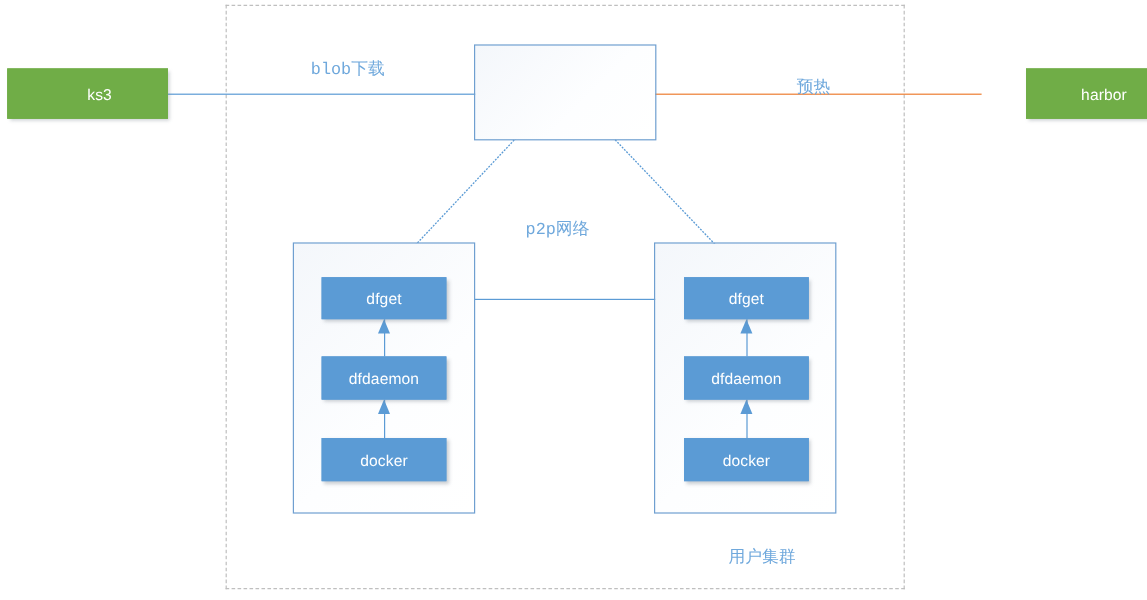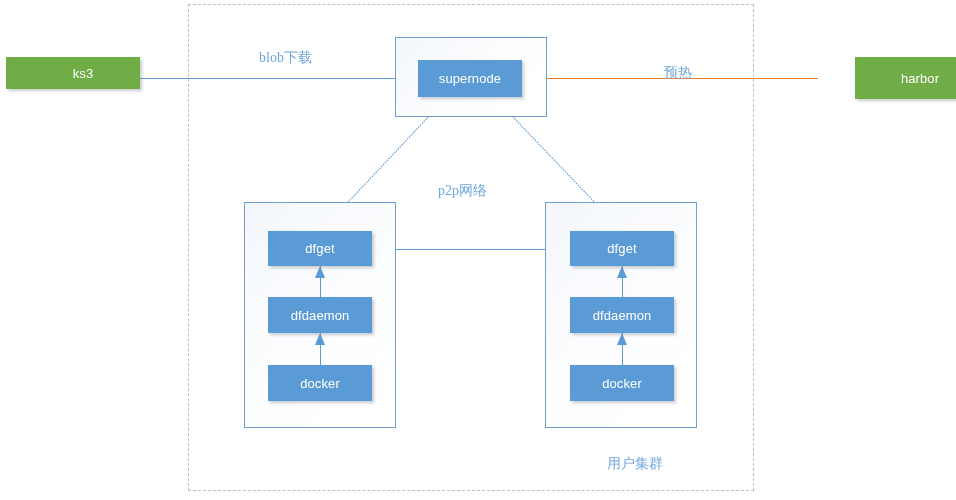--- a/index.html
+++ b/index.html
@@ -83,21 +83,21 @@
 
   
   .label {
     position: absolute;
     color: #6fa8dc;
     font-size: 14px;
     white-space: nowrap;
     user-select: none;
   }
   .label.cn {
-    font-family: Liberation Serif, serif;
+    font-family: Liberation Mono, monospace;
   }
 </style>
 </head>
 <body>
 
 <div id="canvas">
 
   <div class="dashed-region" style="left:188px; top:4px; width:566px; height:487px;"></div>
 
   <svg class="diag" viewBox="0 0 956 500" preserveAspectRatio="none">
@@ -121,31 +121,28 @@
     <polygon points="320,266 315,278 325,278" fill="#5b9bd5"></polygon>
     <polygon points="320,333 315,345 325,345" fill="#5b9bd5"></polygon>
     <polygon points="622,266 617,278 627,278" fill="#5b9bd5"></polygon>
     <polygon points="622,333 617,345 627,345" fill="#5b9bd5"></polygon>
   </svg>
   <div class="vline" style="left:320px; top:333px; height:32px;"></div>
 
   <div class="vline" style="left:622px; top:266px; height:31px;"></div>
   <div class="vline" style="left:622px; top:333px; height:32px;"></div>
 
-  <div class="node green" style="left:6px; top:57px; width:134px; height:32px;padding-left:20px;">
+  <div class="node green" style="left:6px; top:57px; width:134px; height:42px;padding-left:20px;">
     <span>ks3</span>
   </div>
 
   <div class="node green" style="left:818px; top:57px; width:130px; height:42px;margin-left:37px;">
     <span>harbor</span>
   </div>
 
-  <div class="node blue" style="left:418px; top:60px; width:104px; height:37px;">
-    <span>supernode</span>
-  </div>
 
   <div class="node blue" style="left:268px; top:231px; width:104px; height:35px;">
     <span>dfget</span>
   </div>
   <div class="node blue" style="left:268px; top:297px; width:104px; height:36px;">
     <span>dfdaemon</span>
   </div>
   <div class="node blue" style="left:268px; top:365px; width:104px; height:36px;">
     <span>docker</span>
   </div>

